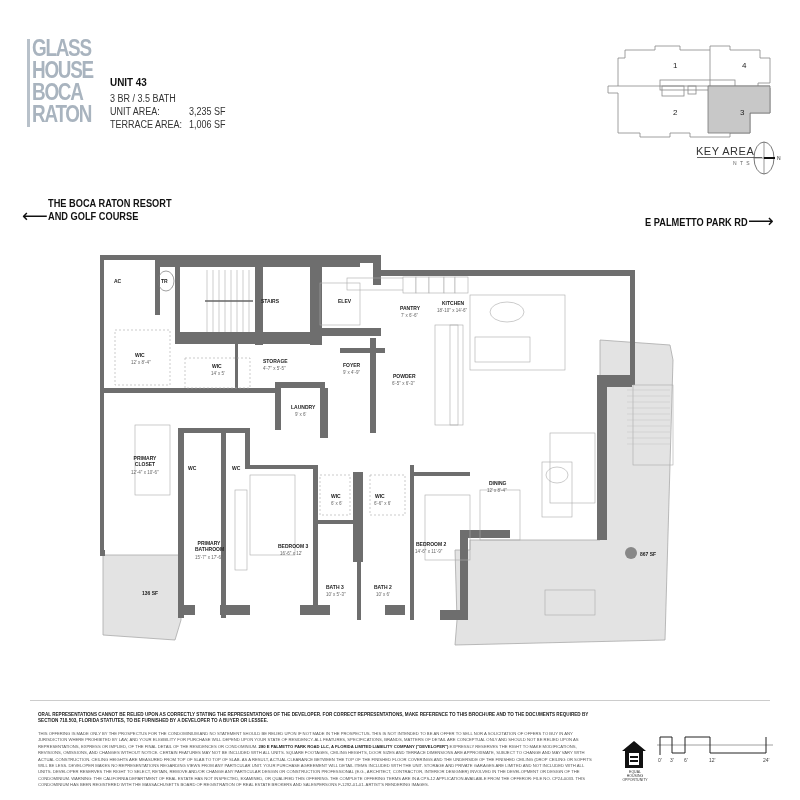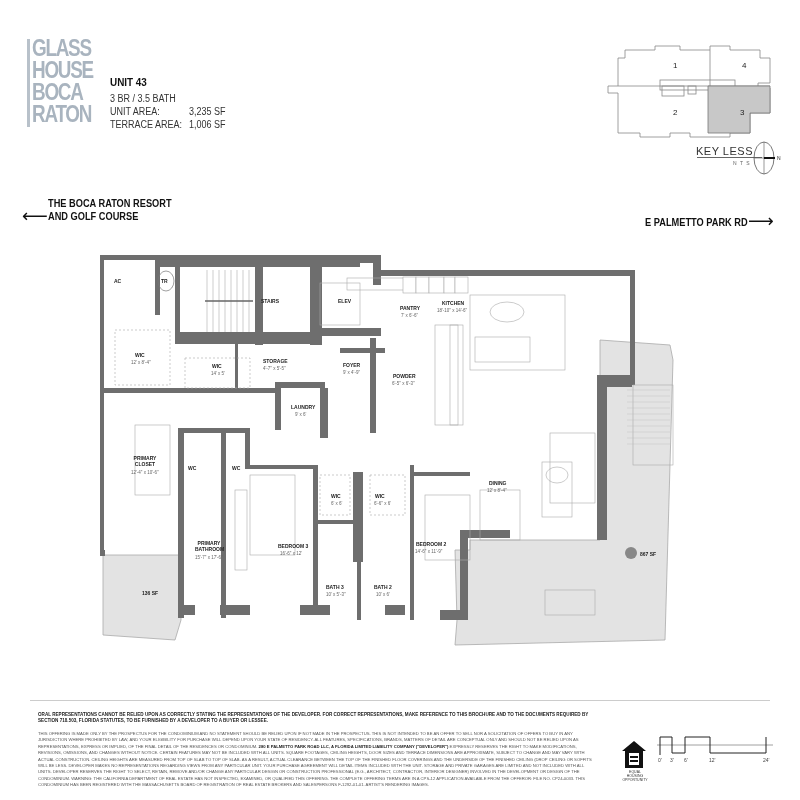--- a/index.html
+++ b/index.html
@@ -72,21 +72,21 @@
       <rect x="88" y="48" width="8" height="8"></rect>
     </g>
 
     <path d="M108,48 L170,48 L170,75 L150,75 L150,95 L108,95 Z" fill="#c8c8c8" stroke="#777" stroke-width="0.8"></path>
     <text x="73" y="30" font-size="8" fill="#222" font-family="Liberation Sans, sans-serif">1</text>
     <text x="142" y="30" font-size="8" fill="#222" font-family="Liberation Sans, sans-serif">4</text>
     <text x="73" y="77" font-size="8" fill="#222" font-family="Liberation Sans, sans-serif">2</text>
     <text x="140" y="77" font-size="8" fill="#222" font-family="Liberation Sans, sans-serif">3</text>
   </svg>
 </div>
-<div class="abs kp-title">KEY LESS</div>
+<div class="abs kp-title">KEY AREA</div>
 <div class="abs kp-line"></div>
 <div class="abs kp-nts">N T S</div>
 <svg class="abs" style="left:752px;top:140px" width="30" height="36">
   <ellipse cx="12" cy="18" rx="10" ry="16" fill="none" stroke="#555" stroke-width="0.8"></ellipse>
   <line x1="12" y1="2" x2="12" y2="34" stroke="#555" stroke-width="0.6"></line>
   <line x1="2" y1="18" x2="22" y2="18" stroke="#555" stroke-width="0.6"></line>
   <line x1="12" y1="18" x2="23" y2="18" stroke="#111" stroke-width="2"></line>
   <text x="25" y="20" font-size="5" fill="#222" font-family="Liberation Sans, sans-serif">N</text>
 </svg>
 

